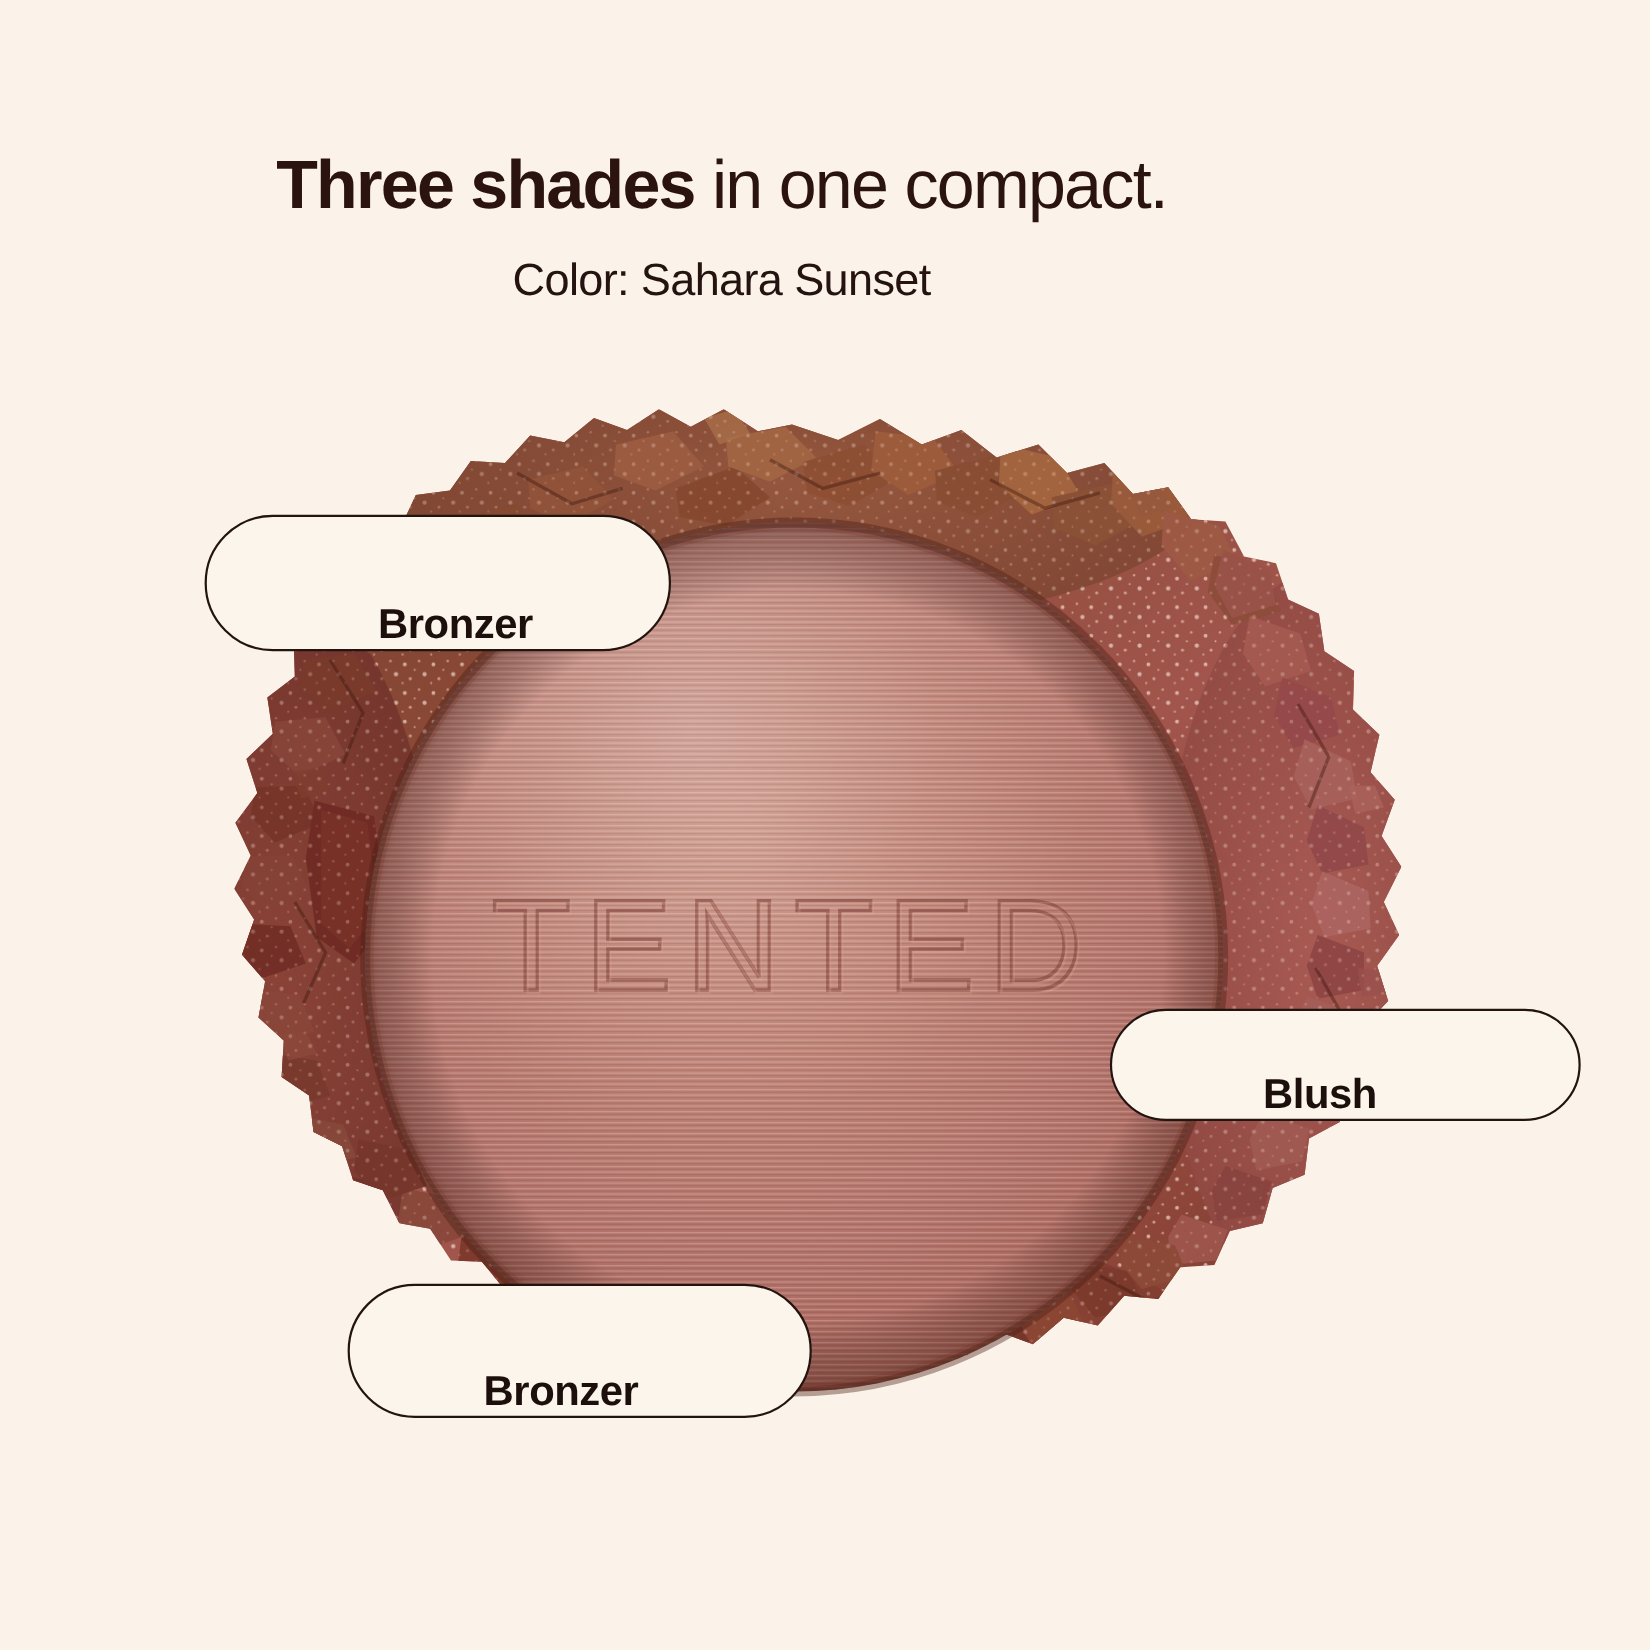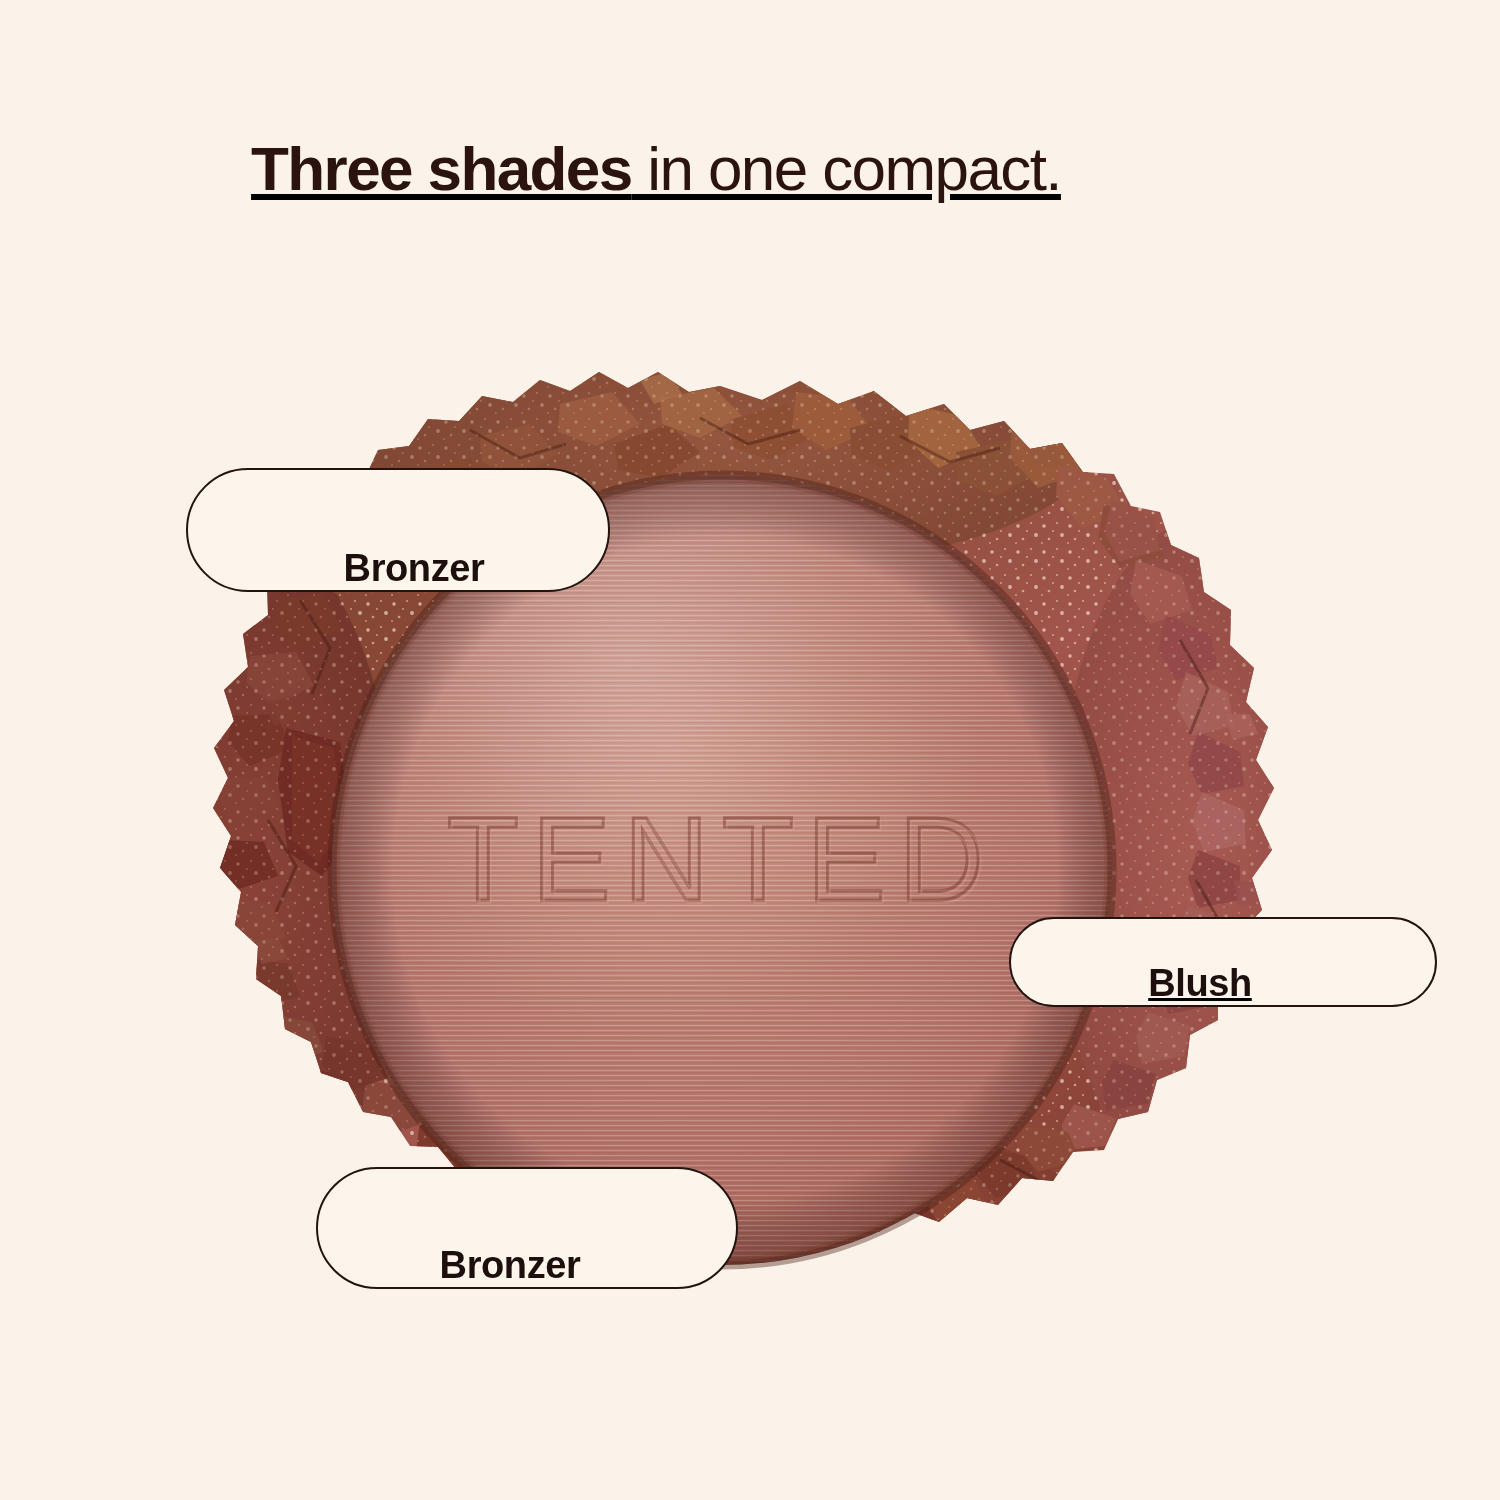--- a/index.html
+++ b/index.html
@@ -21,21 +21,20 @@
   }
 
   
   #header-block {
     position: absolute;
     top: 0;
     left: 0;
     width: 1312px;
     text-align: center;
     z-index: 30;
-    text-decoration: underline;
   }
   #headline {
     margin: 0;
     padding-top: 138px;
     font-size: 62px;
     line-height: 1.0;
     letter-spacing: -1.6px;
     color: #2b1410;
     font-weight: 400;
     white-space: nowrap;
@@ -100,22 +99,21 @@
     height: 124px;
   }
   #pill-bronzer-top .pill-label {
     padding-left: 32px;
   }
 
   #pill-blush {
     left: 1009px;
     top: 917px;
     width: 428px;
-    height: 90px;
-    text-decoration: underline;
+    height: 102px;
   }
   #pill-blush .pill-label {
     padding-right: 46px;
   }
 
   #pill-bronzer-bottom {
     left: 316px;
     top: 1167px;
     width: 422px;
     height: 122px;
@@ -341,20 +339,21 @@
 
       <rect x="320" y="465" width="810" height="810" fill="url(#discEdgeShade)"></rect>
     </g>
 
     <ellipse cx="722" cy="870" rx="390" ry="395" fill="none" stroke="#4a1e15" stroke-opacity="0.40" stroke-width="9"></ellipse>
     <ellipse cx="722" cy="870" rx="385" ry="390" fill="none" stroke="#7c3b2c" stroke-opacity="0.28" stroke-width="5"></ellipse>
   </svg>
 
   <div id="header-block">
     <h1 id="headline"><span class="strong">Three shades</span><span class="light"> in one compact.</span></h1>
+    <p id="color-line">Color: Sahara Sunset</p>
   </div>
 
   <div class="callout-pill" id="pill-bronzer-top">
     <span class="pill-label">Bronzer</span>
   </div>
 
   <div class="callout-pill" id="pill-blush">
     <span class="pill-label">Blush</span>
   </div>
 

